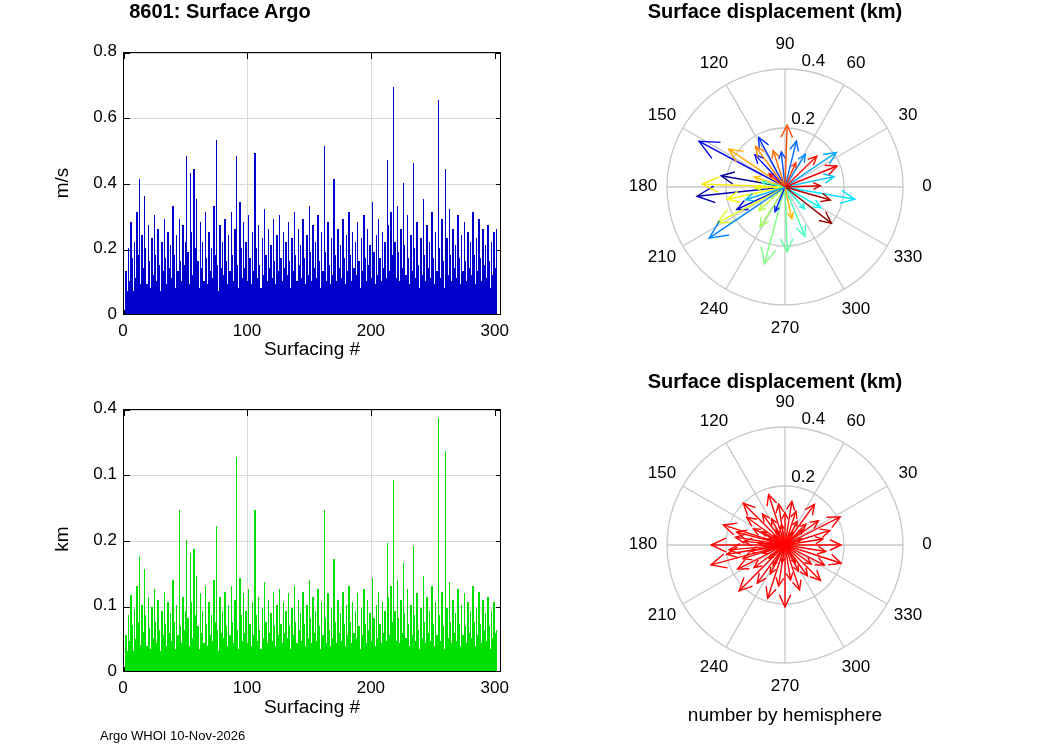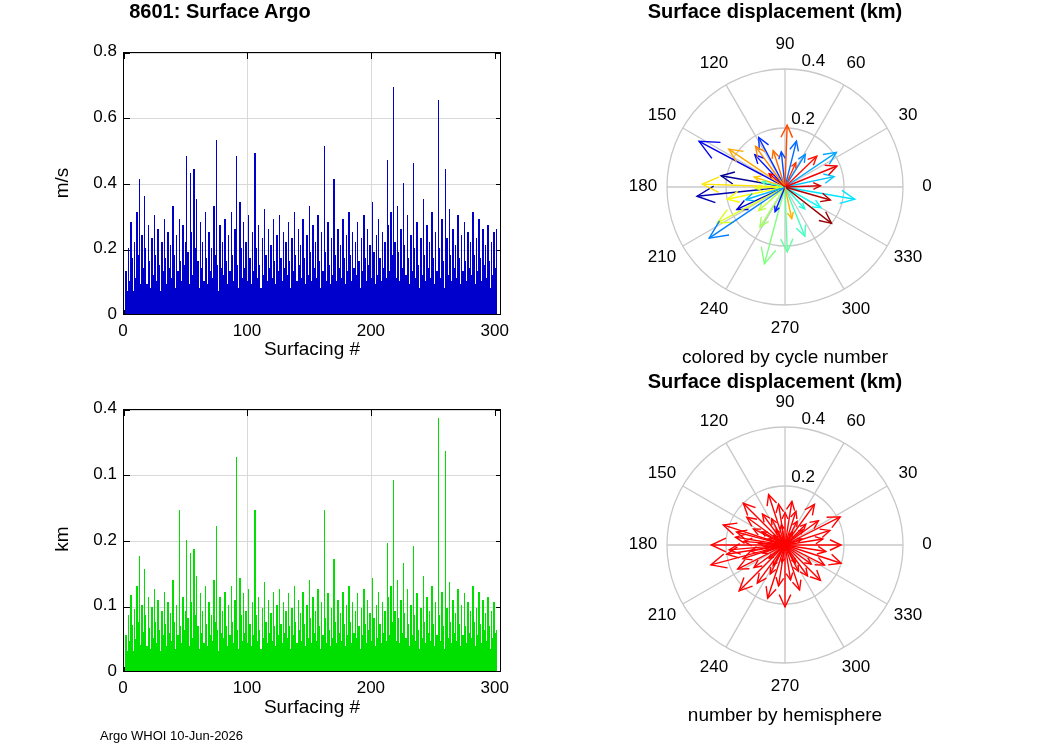--- a/index.html
+++ b/index.html
@@ -916,21 +916,20 @@
         <div class="polarlabel" style="left: 2.02439px; top: 53px; width: 50px; text-align: center;">150</div>
         <div class="polarlabel" style="left: -17px; top: 124px; width: 50px; text-align: center;">180</div>
         <div class="polarlabel" style="left: 2.02439px; top: 195px; width: 50px; text-align: center;">210</div>
         <div class="polarlabel" style="left: 54px; top: 246.976px; width: 50px; text-align: center;">240</div>
         <div class="polarlabel" style="left: 125px; top: 266px; width: 50px; text-align: center;">270</div>
         <div class="polarlabel" style="left: 196px; top: 246.976px; width: 50px; text-align: center;">300</div>
         <div class="polarlabel" style="left: 247.976px; top: 195px; width: 50px; text-align: center;">330</div>
         <div class="polarlabel" style="left: 156.245px; top: 56.8963px;">0.2</div>
         <div class="polarlabel" style="left: 166.49px; top: -1.20731px;">0.4</div>
       </div>
-    <div class="caption" style="left:10px;top:346px;width:510px;text-align:center;">colored by cycle number</div>
   </div>
 
   <div class="panel" style="left:520px;top:370px;width:530px;height:380px;">
     <div class="ptitle" style="left:10px;top:11px;width:510px;">Surface displacement (km)</div>
     <div class="polar" id="polar-hemi" style="left:115px;top:40px;width:300px;height:270px;">
         <svg width="300" height="270">
           <circle cx="150" cy="135" r="59" fill="none" stroke="#c8c8c8" stroke-width="1.3"></circle>
           <circle cx="150" cy="135" r="118" fill="none" stroke="#c8c8c8" stroke-width="1.3"></circle>
           <line x1="150" y1="135" x2="268" y2="135" stroke="#c8c8c8" stroke-width="1.3"></line>
           <line x1="150" y1="135" x2="252.19099764656377" y2="76" stroke="#c8c8c8" stroke-width="1.3"></line>
@@ -1196,15 +1195,15 @@
         <div class="polarlabel" style="left: 54px; top: 246.976px; width: 50px; text-align: center;">240</div>
         <div class="polarlabel" style="left: 125px; top: 266px; width: 50px; text-align: center;">270</div>
         <div class="polarlabel" style="left: 196px; top: 246.976px; width: 50px; text-align: center;">300</div>
         <div class="polarlabel" style="left: 247.976px; top: 195px; width: 50px; text-align: center;">330</div>
         <div class="polarlabel" style="left: 156.245px; top: 56.8963px;">0.2</div>
         <div class="polarlabel" style="left: 166.49px; top: -1.20731px;">0.4</div>
       </div>
     <div class="caption" style="left:10px;top:334px;width:510px;text-align:center;">number by hemisphere</div>
   </div>
 
-  <div class="credit" style="left:100px;top:728px;">Argo WHOI 10-Jun-2026</div>
+  <div class="credit" style="left:100px;top:728px;">Argo WHOI 10-Nov-2026</div>
 
 </div>
 
 </body></html>

